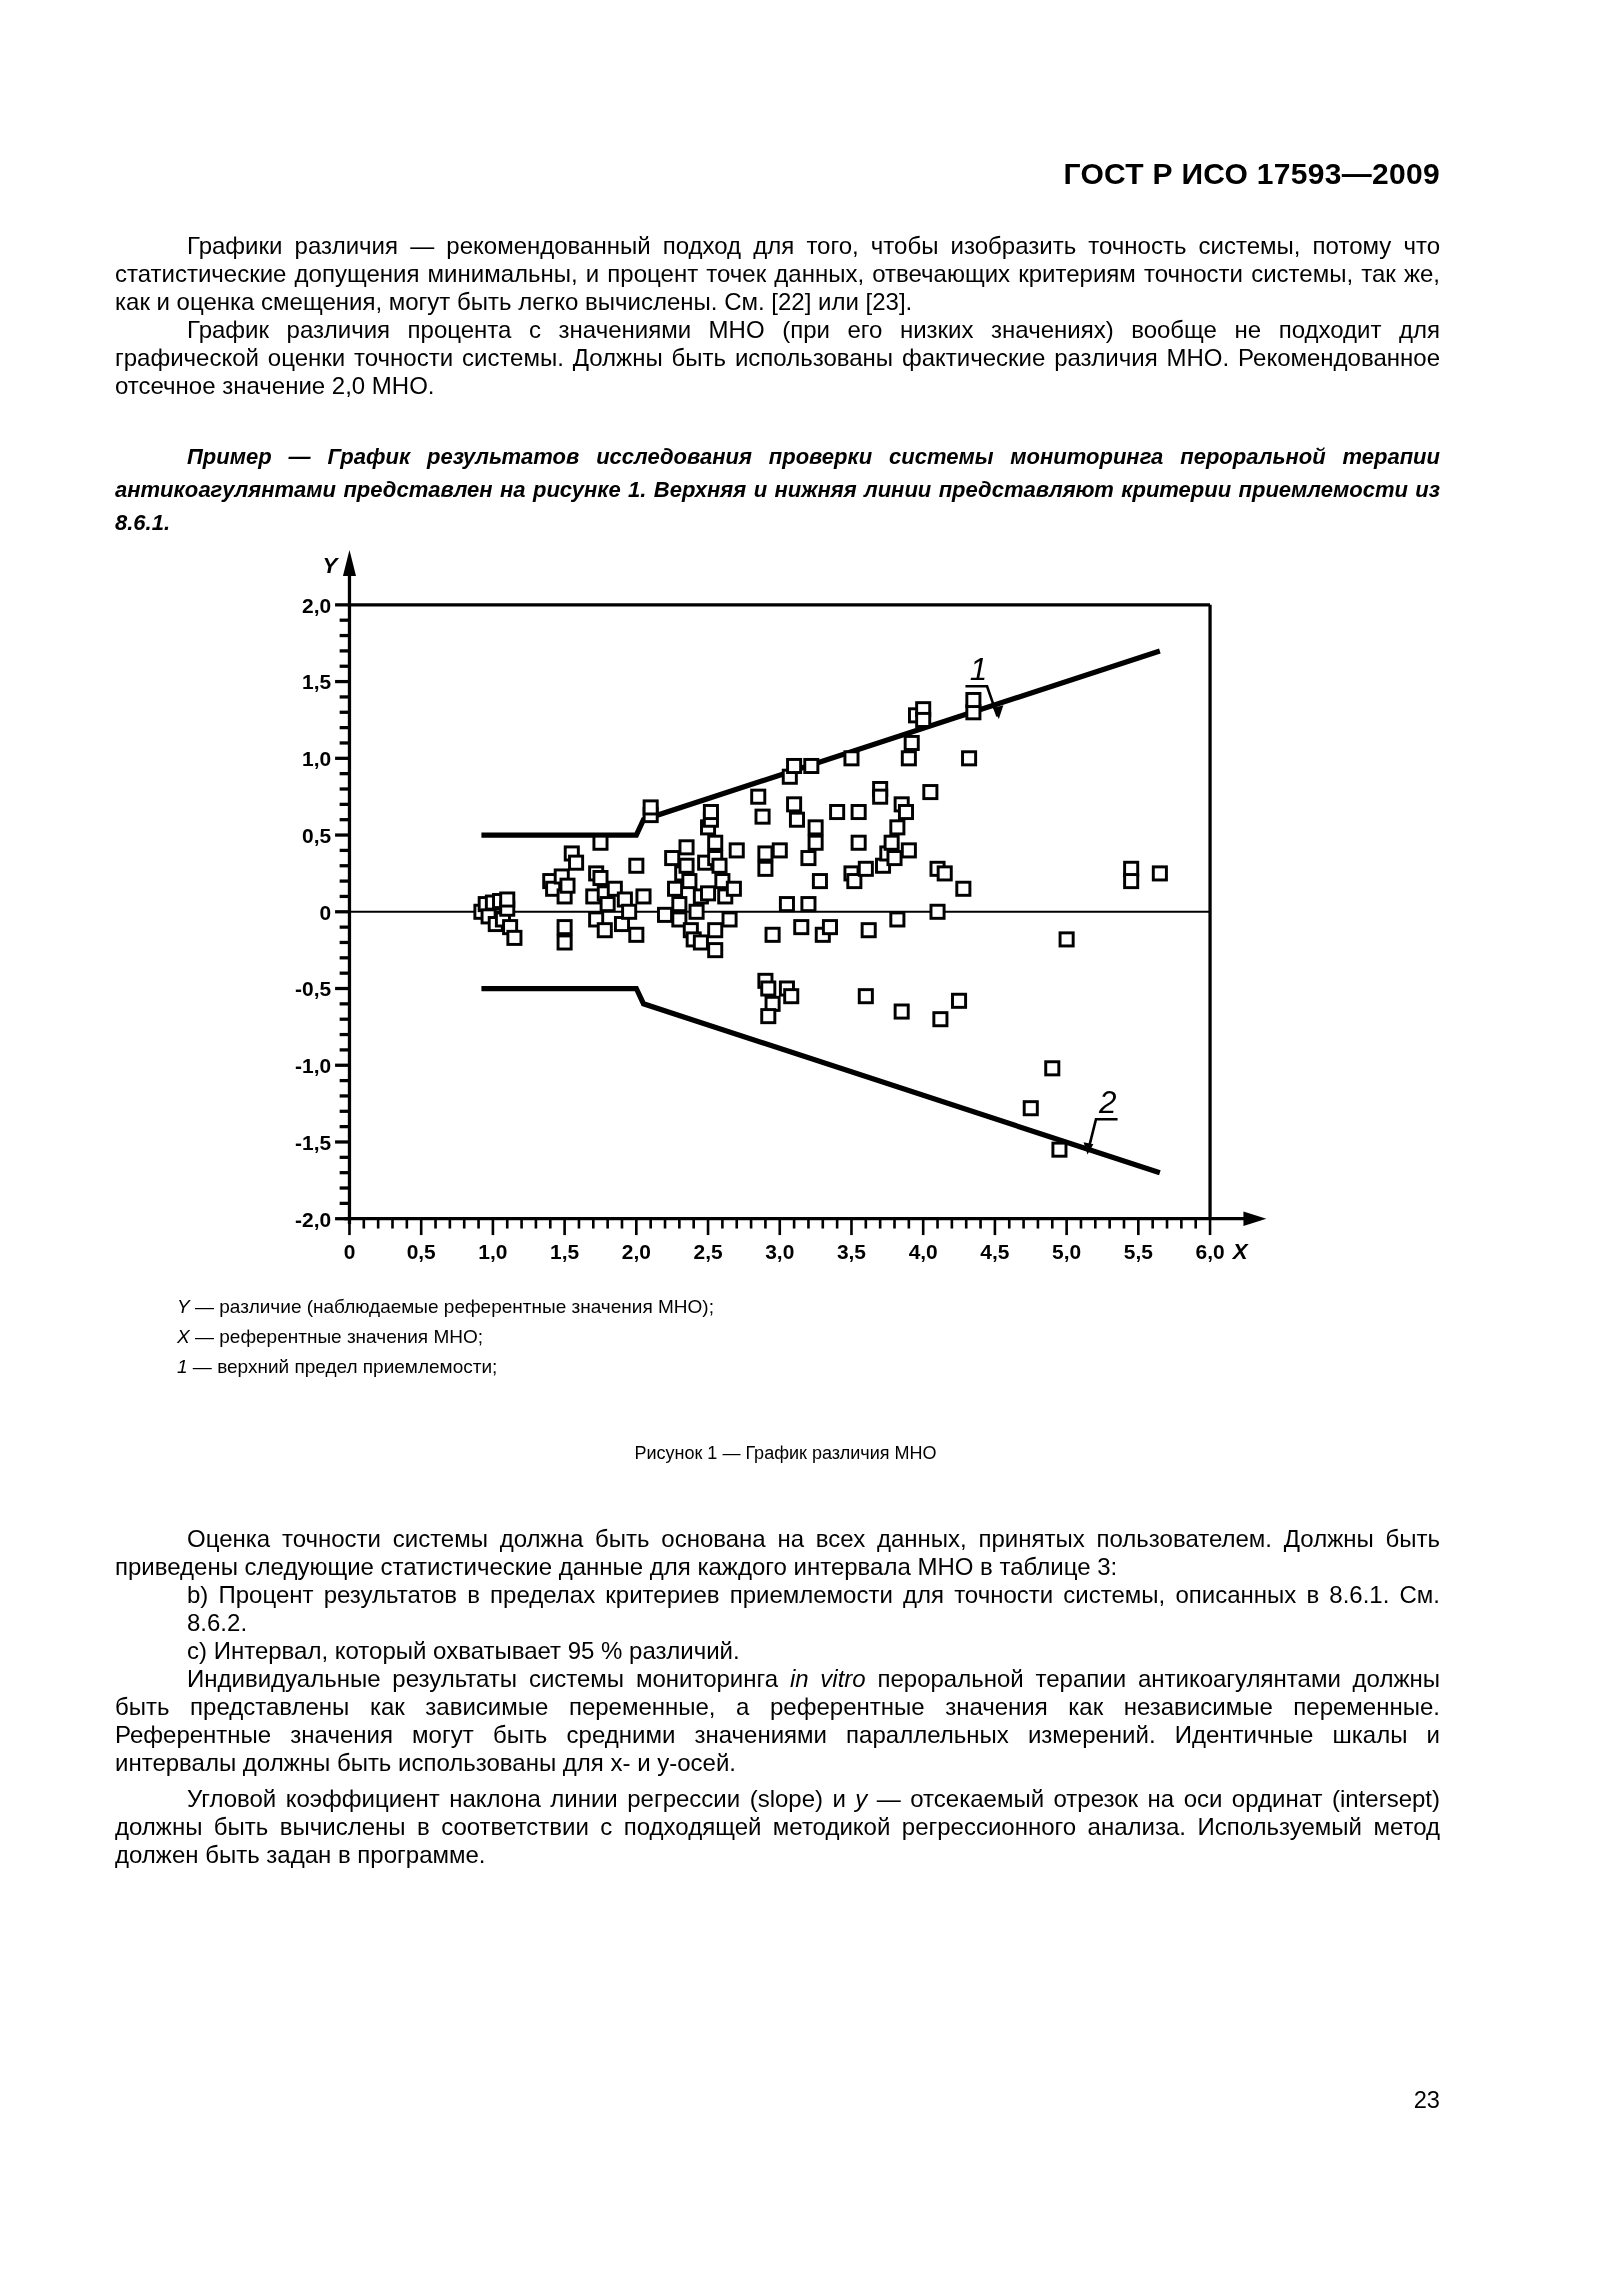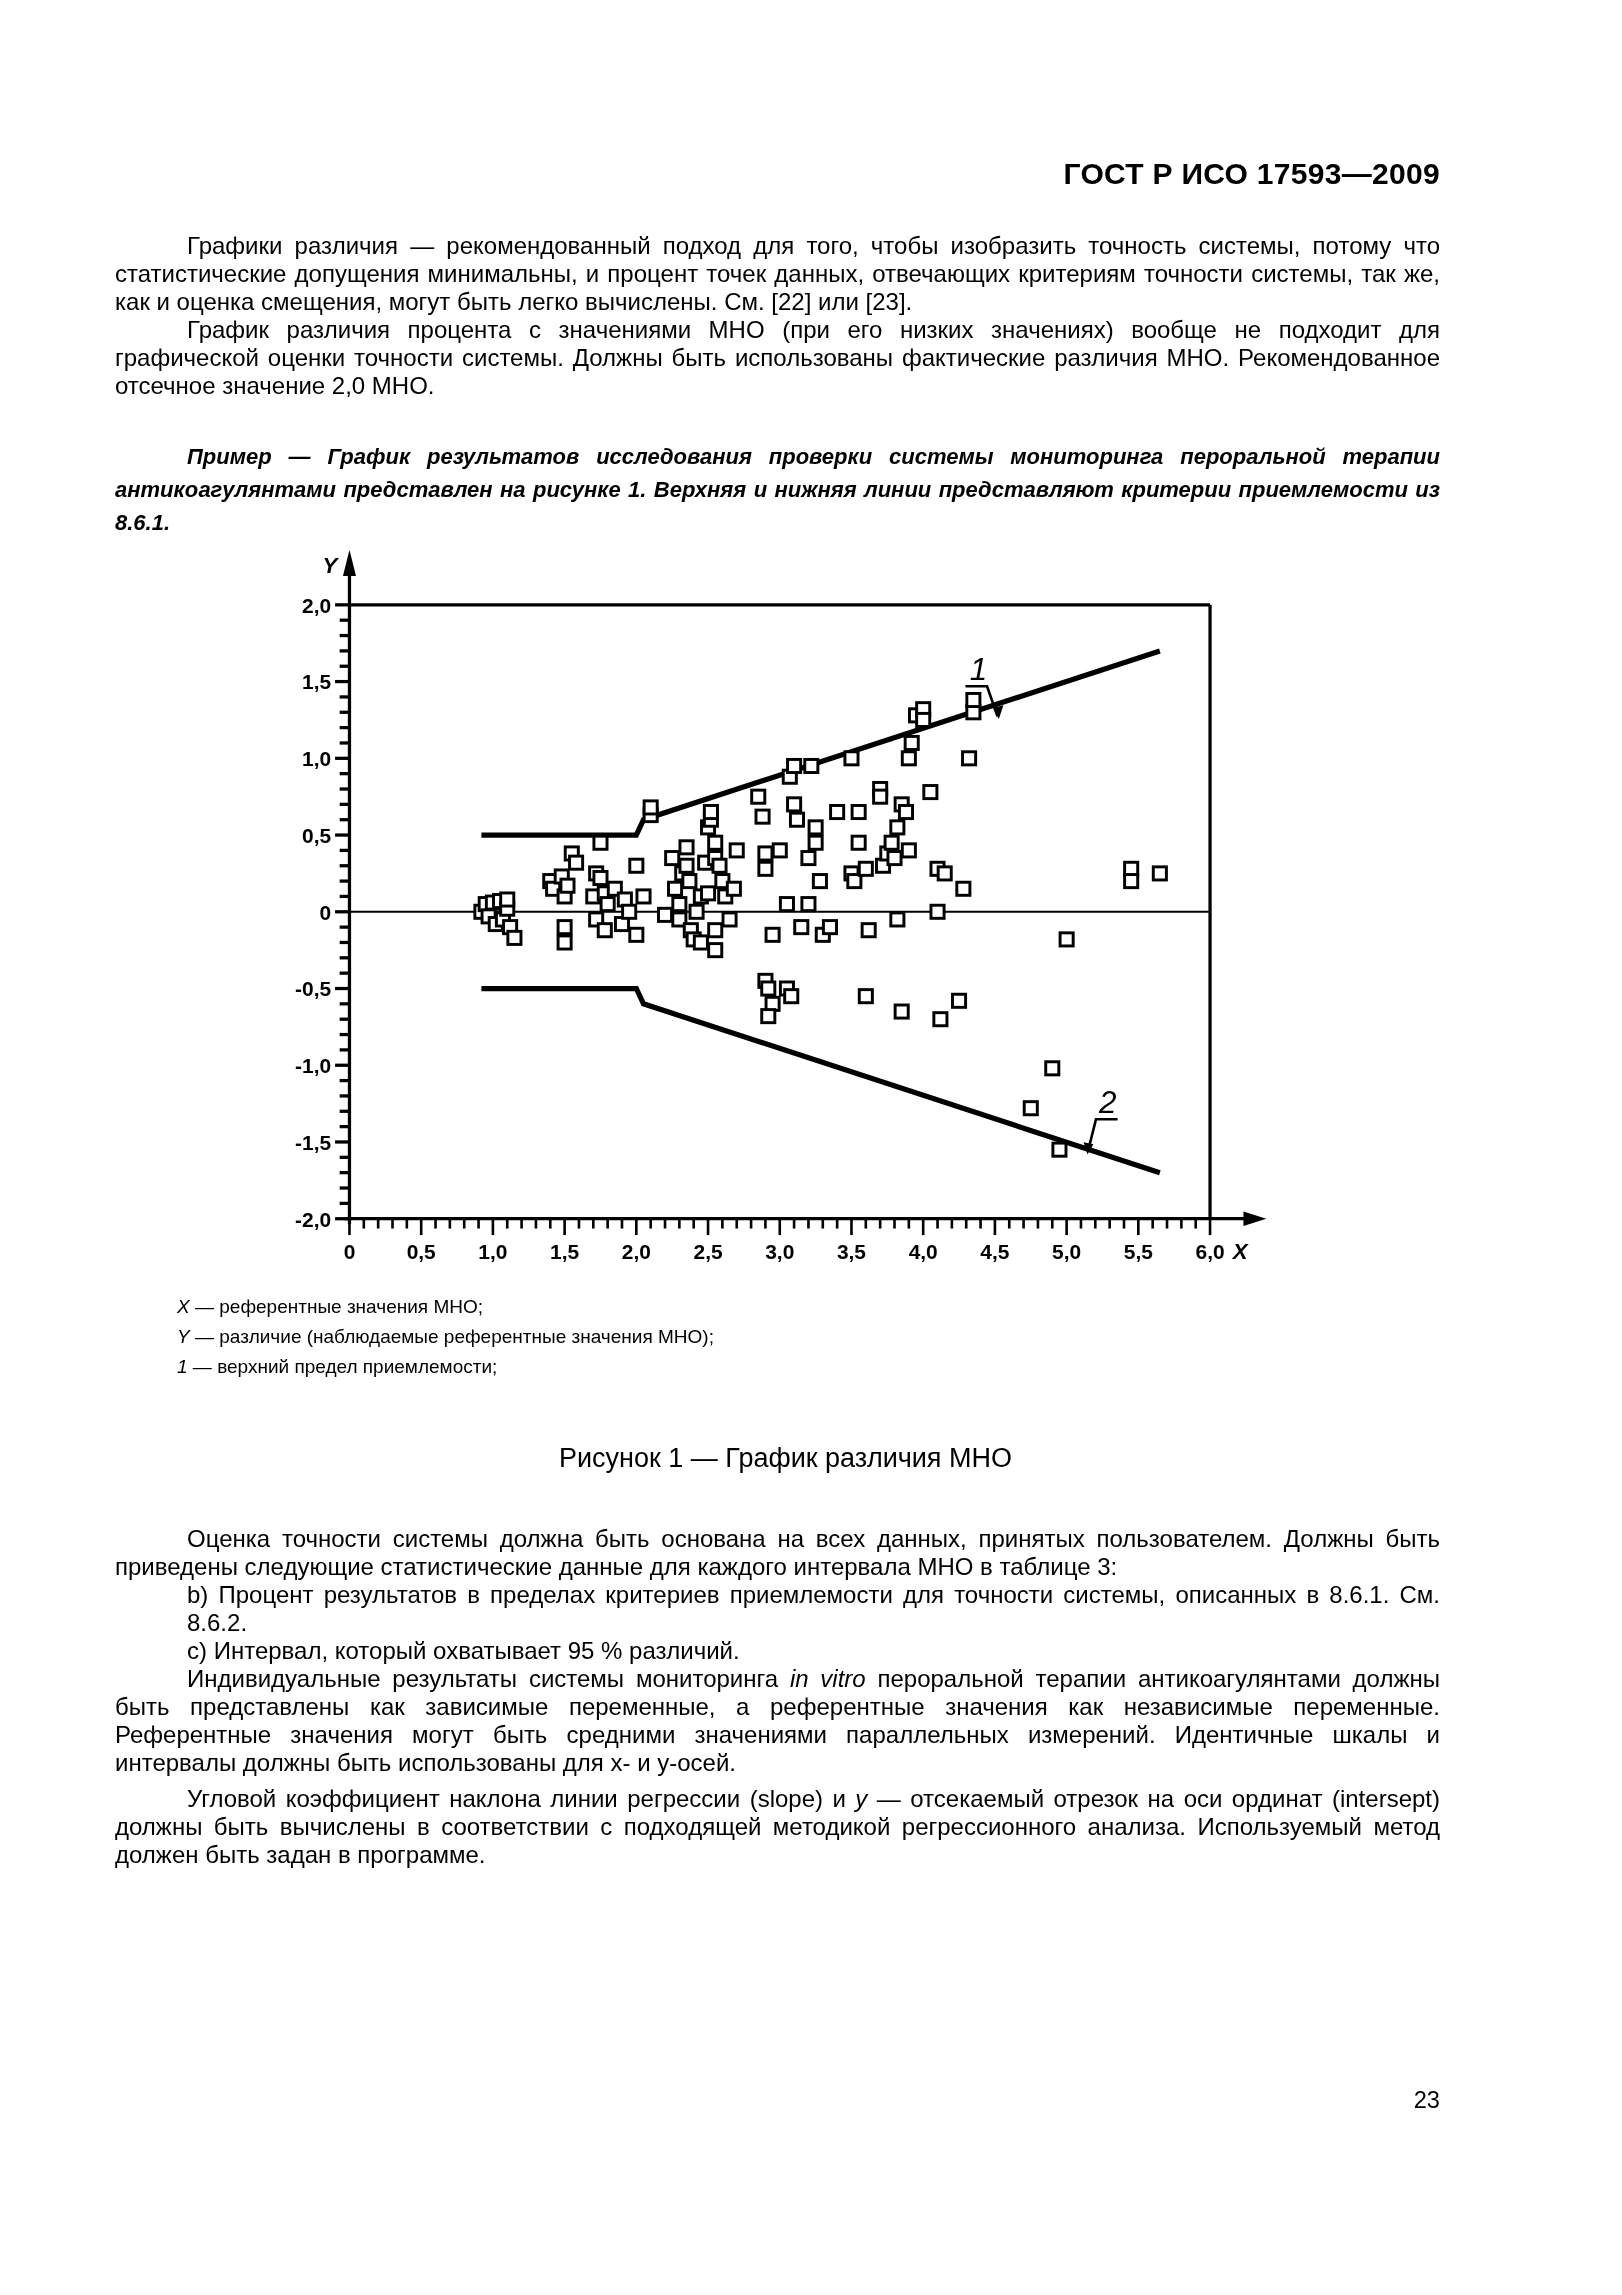--- a/index.html
+++ b/index.html
@@ -5,21 +5,21 @@
   html, body { margin: 0; padding: 0; background: #ffffff; }
   body { width: 1623px; height: 2295px; position: relative; overflow: hidden;
          font-family: "Liberation Sans", "DejaVu Sans", sans-serif; color: #000; }
   .page-header { position: absolute; top: 157px; right: 183px; font-weight: bold; font-size: 30px; letter-spacing: 0.3px; }
   .text-block { position: absolute; left: 115px; width: 1325px; font-size: 24px; line-height: 28px; text-align: justify; }
   .para { margin: 0; text-indent: 72px; }
   .para.indented { padding-left: 72px; text-indent: 0; }
   .example { font-weight: bold; font-style: italic; }
   .legend { position: absolute; left: 177px; top: 1292px; font-size: 19px; line-height: 30px; }
   .legend .key { font-style: italic; }
-  .caption { position: absolute; top: 1443px; left: 0; width: 1571px; text-align: center; font-size: 27px; }
+  .caption { position: absolute; top: 1443px; left: 0; width: 1571px; text-align: center; font-size: 18px; }
   .page-number { position: absolute; top: 2087px; right: 183px; font-size: 23.6px; }
   #chart { position: absolute; left: 0; top: 0; }
   .tick-label { font-family: "Liberation Sans", sans-serif; font-size: 32px; font-weight: bold; }
   .axis-name { font-family: "Liberation Sans", sans-serif; font-size: 34px; font-weight: bold; font-style: italic; }
   .series-label { font-family: "Liberation Sans", sans-serif; font-size: 48px; font-style: italic; }
   i.it { }
 </style>
 </head>
 <body>
 
@@ -309,22 +309,22 @@
       <polyline points="1475.25,1048.425 1508.25,1048.425 1524.25,1094.425" fill="none" stroke="#000" stroke-width="4"></polyline>
       <polygon points="1517.25,1081.425 1533.25,1077.425 1526.25,1098.425" fill="#000"></polygon>
       <text x="1495.25" y="1038.425" class="series-label" text-anchor="middle">1</text>
       <polyline points="1707.7083333333335,1710.06 1674.7083333333335,1710.06 1662.7083333333335,1758.06" fill="none" stroke="#000" stroke-width="4"></polyline>
       <polygon points="1655.7083333333335,1745.06 1670.7083333333335,1748.06 1661.7083333333335,1764.06" fill="#000"></polygon>
       <text x="1692.7083333333335" y="1700.06" class="series-label" text-anchor="middle">2</text>
     </g>
 </svg>
 
 <div class="legend">
+  <div><span class="key">Y</span><span> — различие (наблюдаемые референтные значения МНО);</span></div>
   <div><span class="key">X</span><span> — референтные значения МНО;</span></div>
-  <div><span class="key">Y</span><span> — различие (наблюдаемые референтные значения МНО);</span></div>
   <div><span class="key">1</span><span> — верхний предел приемлемости;</span></div>
 </div>
 
 <div class="caption">Рисунок 1 — График различия МНО</div>
 
 <div class="text-block" style="top:1525px;">
   <p class="para">Оценка точности системы должна быть основана на всех данных, принятых пользователем. Должны быть приведены следующие статистические данные для каждого интервала МНО в таблице 3:</p>
   <p class="para indented">b)  Процент результатов в пределах критериев приемлемости для точности системы, описанных в 8.6.1. См. 8.6.2.</p>
   <p class="para indented">c)  Интервал, который охватывает 95 % различий.</p>
   <p class="para"><span>Индивидуальные результаты системы мониторинга </span><i class="it">in vitro</i><span> пероральной терапии антикоагулянтами должны быть представлены как зависимые переменные, а референтные значения как независимые переменные. Референтные значения могут быть средними значениями параллельных измерений. Идентичные шкалы и интервалы должны быть использованы для x- и y-осей.</span></p>

